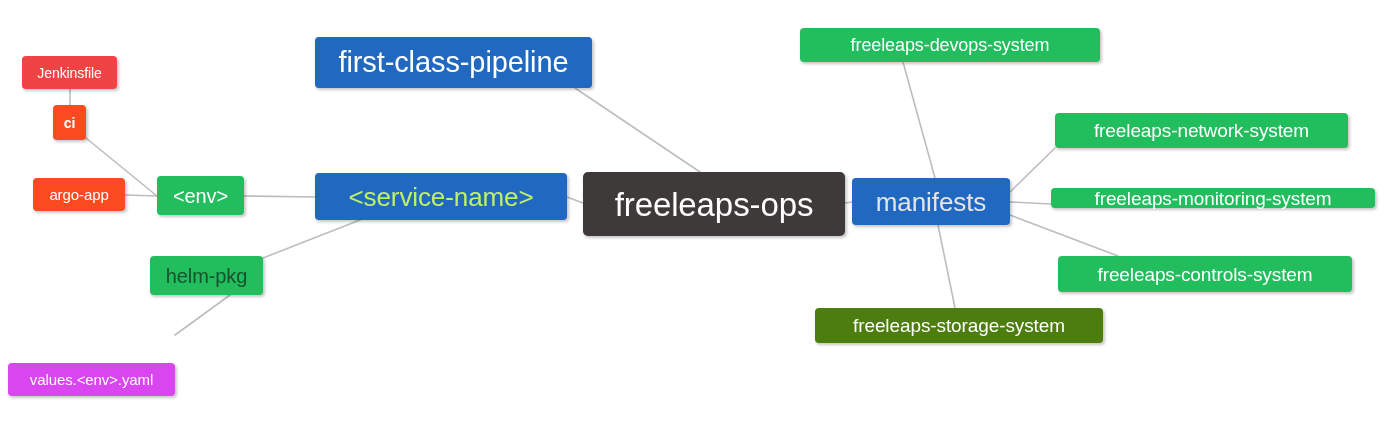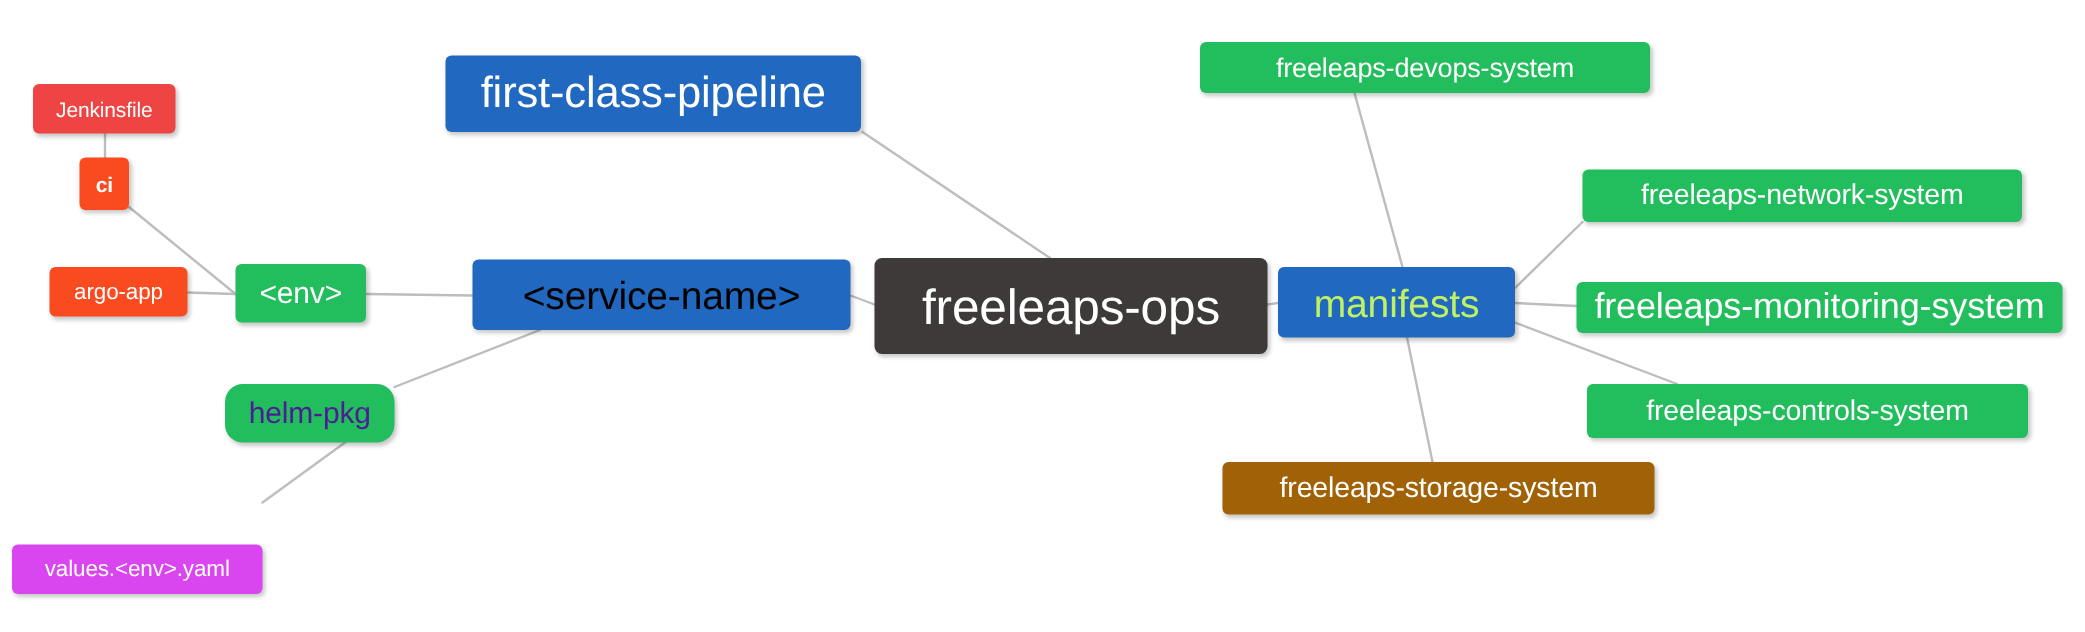--- a/index.html
+++ b/index.html
@@ -78,47 +78,47 @@
       </div>
       <div class="node" style="left: 53px; top: 105px; width: 33px; height: 35px; background: rgb(250, 75, 32); font-size: 14px; color: rgb(255, 255, 255); font-weight: bold;">
         <span class="lbl">ci</span>
       </div>
       <div class="node" style="left: 33px; top: 178px; width: 92px; height: 33px; background: rgb(250, 75, 32); font-size: 15px; color: rgb(255, 255, 255);">
         <span class="lbl">argo-app</span>
       </div>
       <div class="node" style="left: 157px; top: 176px; width: 87px; height: 39px; background: rgb(34, 189, 92); font-size: 20px; color: rgb(255, 255, 255); align-items: center;">
         <span class="lbl">&lt;env&gt;</span>
       </div>
-      <div class="node" style="left: 150px; top: 256px; width: 113px; height: 39px; background: rgb(34, 189, 92); font-size: 20px; color: #4c1d95; border-radius: 12px;">
+      <div class="node" style="left: 150px; top: 256px; width: 113px; height: 39px; background: rgb(34, 189, 92); font-size: 20px; color: #14532d;">
         <span class="lbl">helm-pkg</span>
       </div>
       <div class="node" style="left: 8px; top: 333px; width: 167px; height: 33px; background: #d946ef; font-size: 15px; color: rgb(255, 255, 255); margin-top: 30px;">
         <span class="lbl">values.&lt;env&gt;.yaml</span>
       </div>
-      <div class="node" style="left: 297px; top: 37px; width: 277px; height: 51px; background: rgb(32, 104, 192); font-size: 29px; color: rgb(255, 255, 255);">
+      <div class="node" style="left: 315px; top: 37px; width: 277px; height: 51px; background: rgb(32, 104, 192); font-size: 29px; color: rgb(255, 255, 255);">
         <span class="lbl">first-class-pipeline</span>
       </div>
-      <div class="node" style="left: 315px; top: 173px; width: 252px; height: 47px; background: rgb(32, 104, 192); font-size: 26px; color: #000000;">
+      <div class="node" style="left: 315px; top: 173px; width: 252px; height: 47px; background: rgb(32, 104, 192); font-size: 26px; color: #bef264;">
         <span class="lbl">&lt;service-name&gt;</span>
       </div>
       <div class="node root" style="left: 583px; top: 172px; width: 262px; height: 64px; background: rgb(62, 58, 57); font-size: 33px; color: rgb(255, 255, 255);">
         <span class="lbl">freeleaps-ops</span>
       </div>
-      <div class="node" style="left: 852px; top: 178px; width: 158px; height: 47px; background: rgb(32, 104, 192); font-size: 26px; color: #bef264;">
+      <div class="node" style="left: 852px; top: 178px; width: 158px; height: 47px; background: rgb(32, 104, 192); font-size: 26px; color: #e5e5e5;">
         <span class="lbl">manifests</span>
       </div>
       <div class="node" style="left: 800px; top: 28px; width: 300px; height: 34px; background: rgb(34, 189, 92); font-size: 18px; color: rgb(255, 255, 255);">
         <span class="lbl">freeleaps-devops-system</span>
       </div>
       <div class="node" style="left: 1055px; top: 113px; width: 293px; height: 35px; background: rgb(34, 189, 92); font-size: 19px; color: rgb(255, 255, 255);">
         <span class="lbl">freeleaps-network-system</span>
       </div>
-      <div class="node" style="left: 1051px; top: 188px; width: 324px; height: 34px; background: rgb(34, 189, 92); font-size: 24px; color: rgb(255, 255, 255);">
+      <div class="node" style="left: 1051px; top: 188px; width: 324px; height: 20px; background: rgb(34, 189, 92); font-size: 19px; color: rgb(255, 255, 255);">
         <span class="lbl">freeleaps-monitoring-system</span>
       </div>
       <div class="node" style="left: 1058px; top: 256px; width: 294px; height: 36px; background: rgb(34, 189, 92); font-size: 19px; color: rgb(255, 255, 255); text-align: center;">
         <span class="lbl">freeleaps-controls-system</span>
       </div>
-      <div class="node" style="left: 815px; top: 308px; width: 288px; height: 35px; background: #a16207; font-size: 19px; color: rgb(255, 255, 255);">
+      <div class="node" style="left: 815px; top: 308px; width: 288px; height: 35px; background: #4d7c0f; font-size: 19px; color: rgb(255, 255, 255);">
         <span class="lbl">freeleaps-storage-system</span>
       </div>
     </div>
 </div>
 
 </body></html>

